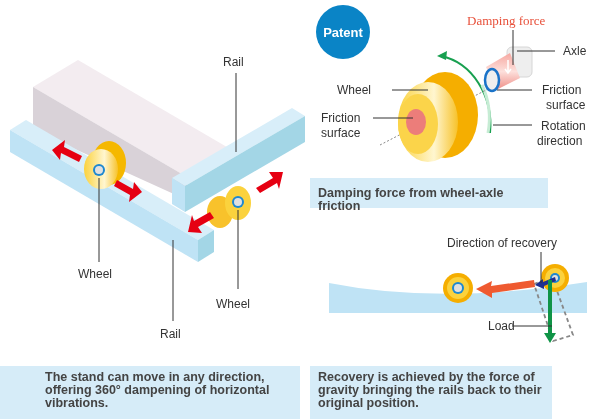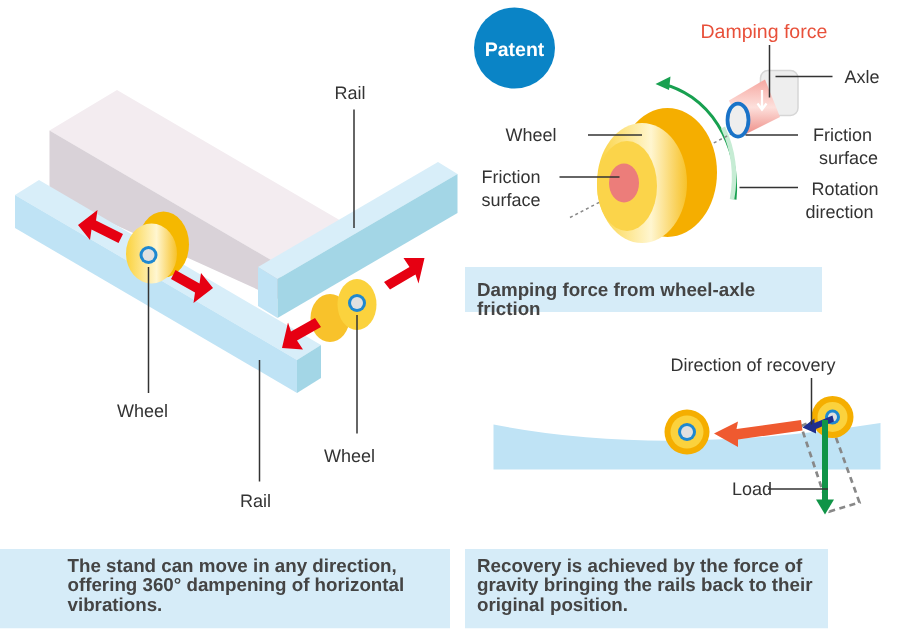--- a/index.html
+++ b/index.html
@@ -1,19 +1,19 @@
 <!DOCTYPE html>
 <html><head>
 <meta charset="utf-8">
 <style>
   html, body { margin: 0; padding: 0; background: #ffffff; }
   body { width: 610px; height: 419px; position: relative; overflow: hidden;
          font-family: "Liberation Sans", sans-serif; color: #333333; }
   .lbl { position: absolute; font-size: 12px; color: #333333; line-height: 13px; white-space: nowrap; }
-  .lbl.red { color: #e8503a; font-size: 13px; }
+  .lbl.red { color: #e8503a; font-size: 13px; font-family: Liberation Serif, serif; }
   .caption { position: absolute; background: #d6ecf8; color: #444444; font-weight: bold;
              font-size: 12.5px; line-height: 13px; box-sizing: border-box; padding: 5px 8px; }
   .patent { position: absolute; left: 316px; top: 5px; width: 54px; height: 54px; border-radius: 50%;
             background: #0a84c6; color: #ffffff; font-weight: bold; font-size: 13px;
             display: flex; align-items: center; justify-content: center; }
   svg { position: absolute; left: 0; top: 0; }
 </style>
 </head>
 <body>
 

